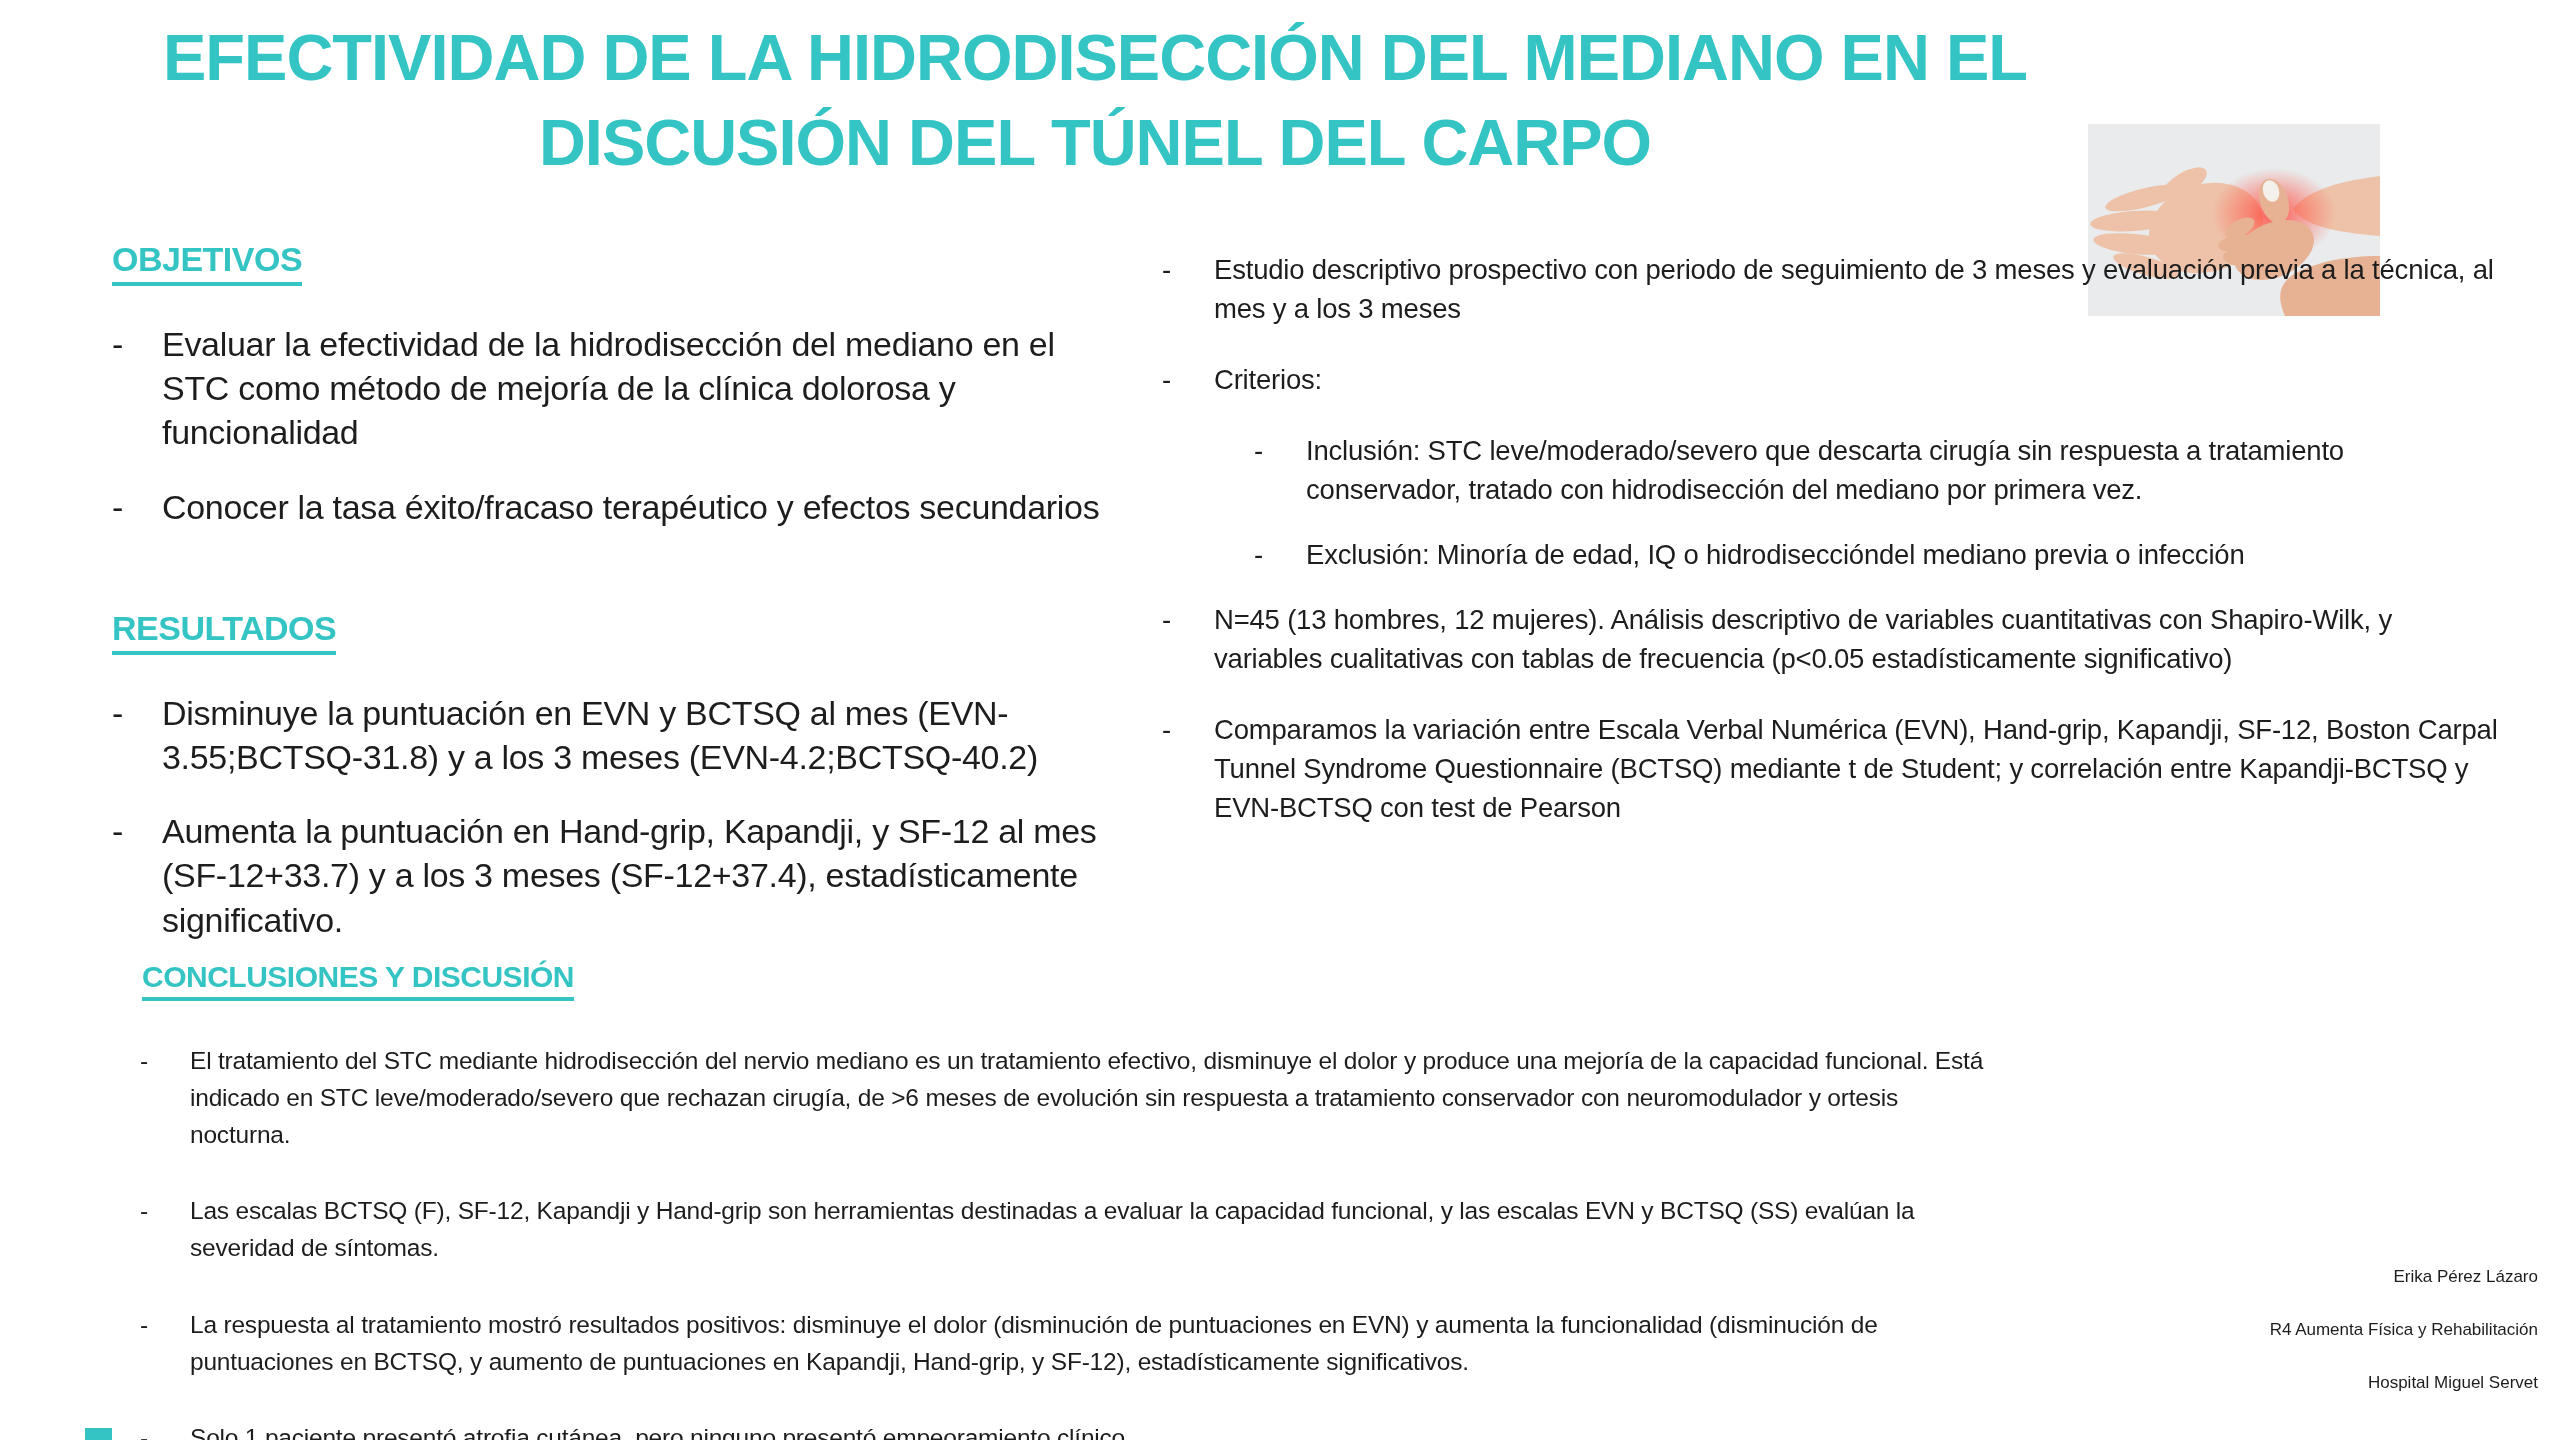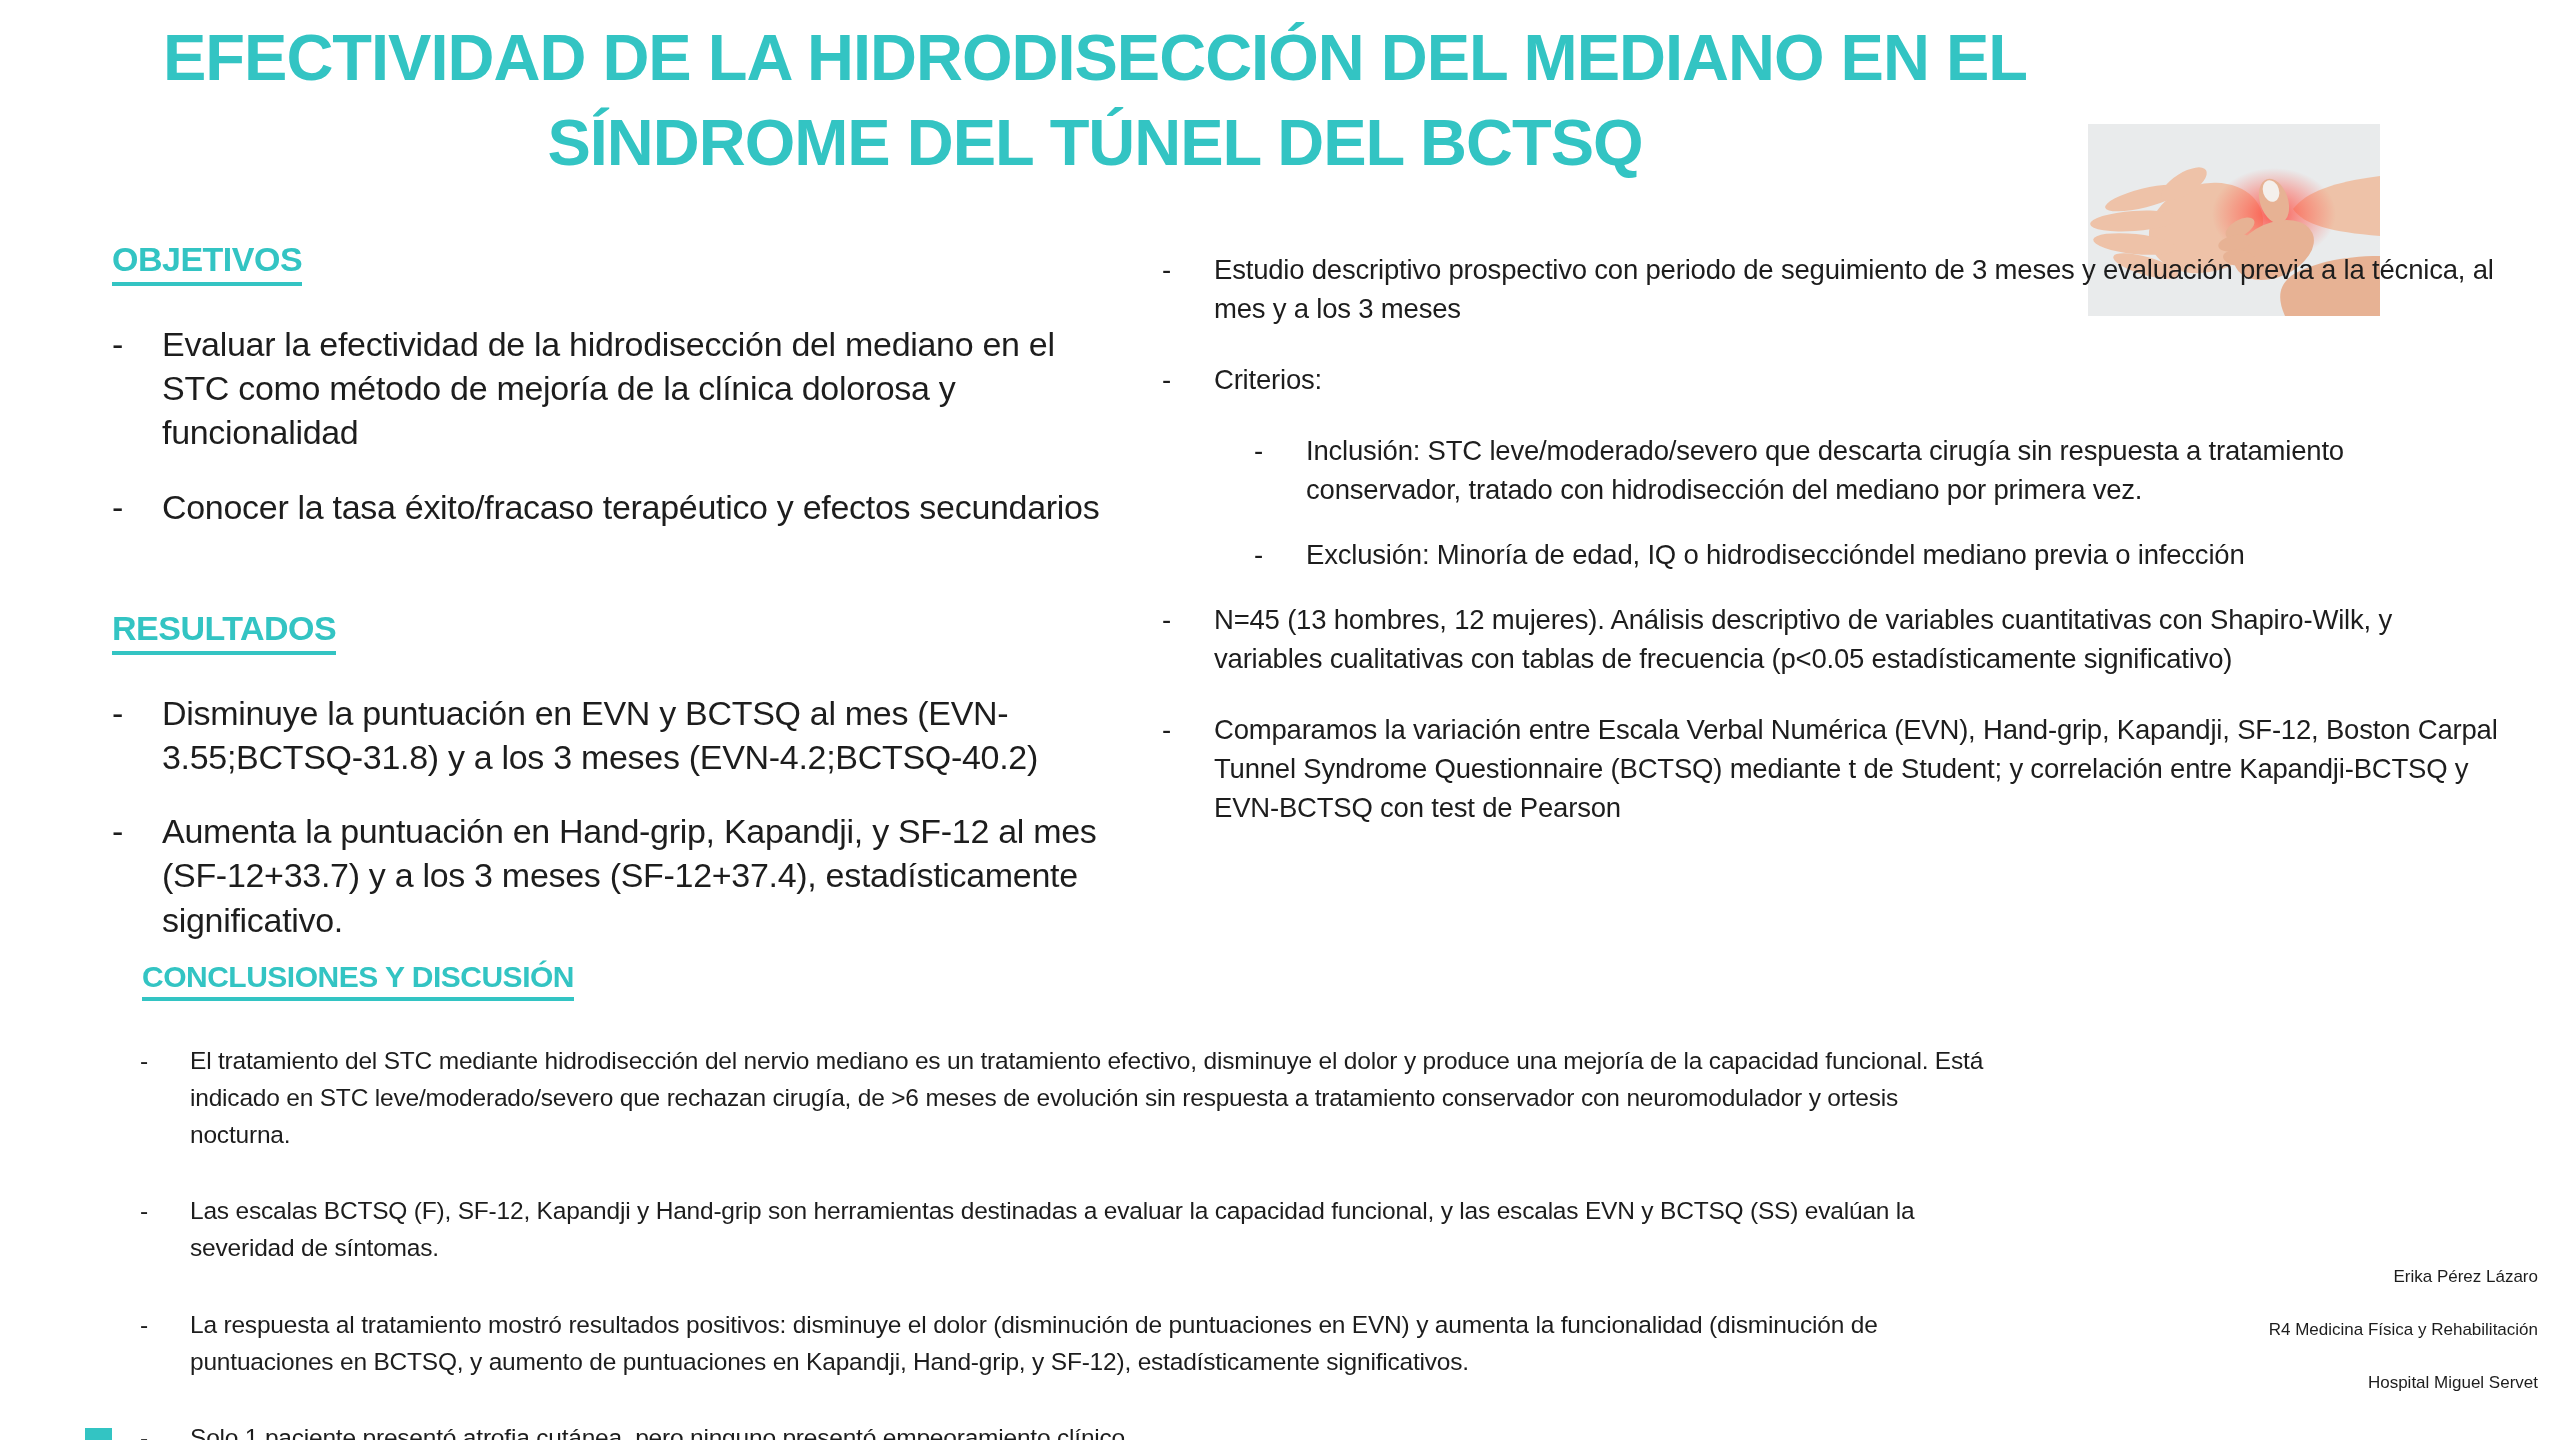--- a/index.html
+++ b/index.html
@@ -97,21 +97,21 @@
     left:85px;bottom:0;
     width:27px;height:12px;
     background:var(--accent);
   }
 </style>
 </head>
 <body>
 
 <header class="title">
   <div>EFECTIVIDAD DE LA HIDRODISECCIÓN DEL MEDIANO EN EL</div>
-  <div>SÍNDROME DEL TÚNEL DEL BCTSQ</div>
+  <div>DISCUSIÓN DEL TÚNEL DEL CARPO</div>
 </header>
 
 <figure class="hand-img">
   <svg viewBox="0 0 292 192" aria-hidden="true">
     <defs>
       <radialGradient id="painGrad" cx="50%" cy="50%" r="50%">
         <stop offset="0%" stop-color="#ff3b30" stop-opacity="0.85"></stop>
         <stop offset="55%" stop-color="#ff5a4e" stop-opacity="0.45"></stop>
         <stop offset="100%" stop-color="#ff5a4e" stop-opacity="0"></stop>
       </radialGradient>
@@ -219,17 +219,17 @@
     <span class="btext">La respuesta al tratamiento mostró resultados positivos: disminuye el dolor (disminución de puntuaciones en EVN) y aumenta la funcionalidad (disminución de puntuaciones en BCTSQ, y aumento de puntuaciones en Kapandji, Hand-grip, y SF-12), estadísticamente significativos.</span>
   </div>
   <div class="bullet">
     <span class="dash">-</span>
     <span class="btext">Solo 1 paciente presentó atrofia cutánea, pero ninguno presentó empeoramiento clínico.</span>
   </div>
 </section>
 
 <aside class="author">
   <div>Erika Pérez Lázaro</div>
-  <div>R4 Medicina Física y Rehabilitación</div>
+  <div>R4 Aumenta Física y Rehabilitación</div>
   <div>Hospital Miguel Servet</div>
 </aside>
 
 <div class="corner-bar"></div>
 
 </body></html>

